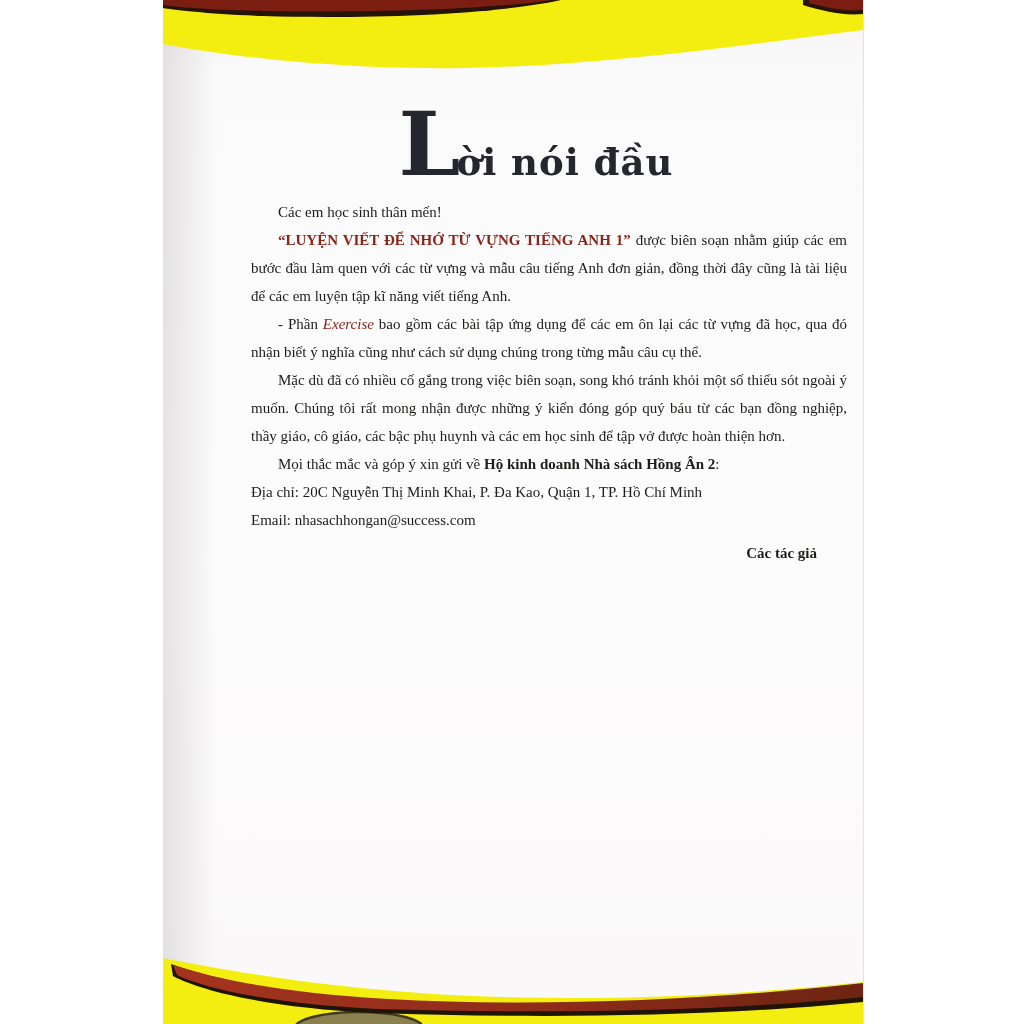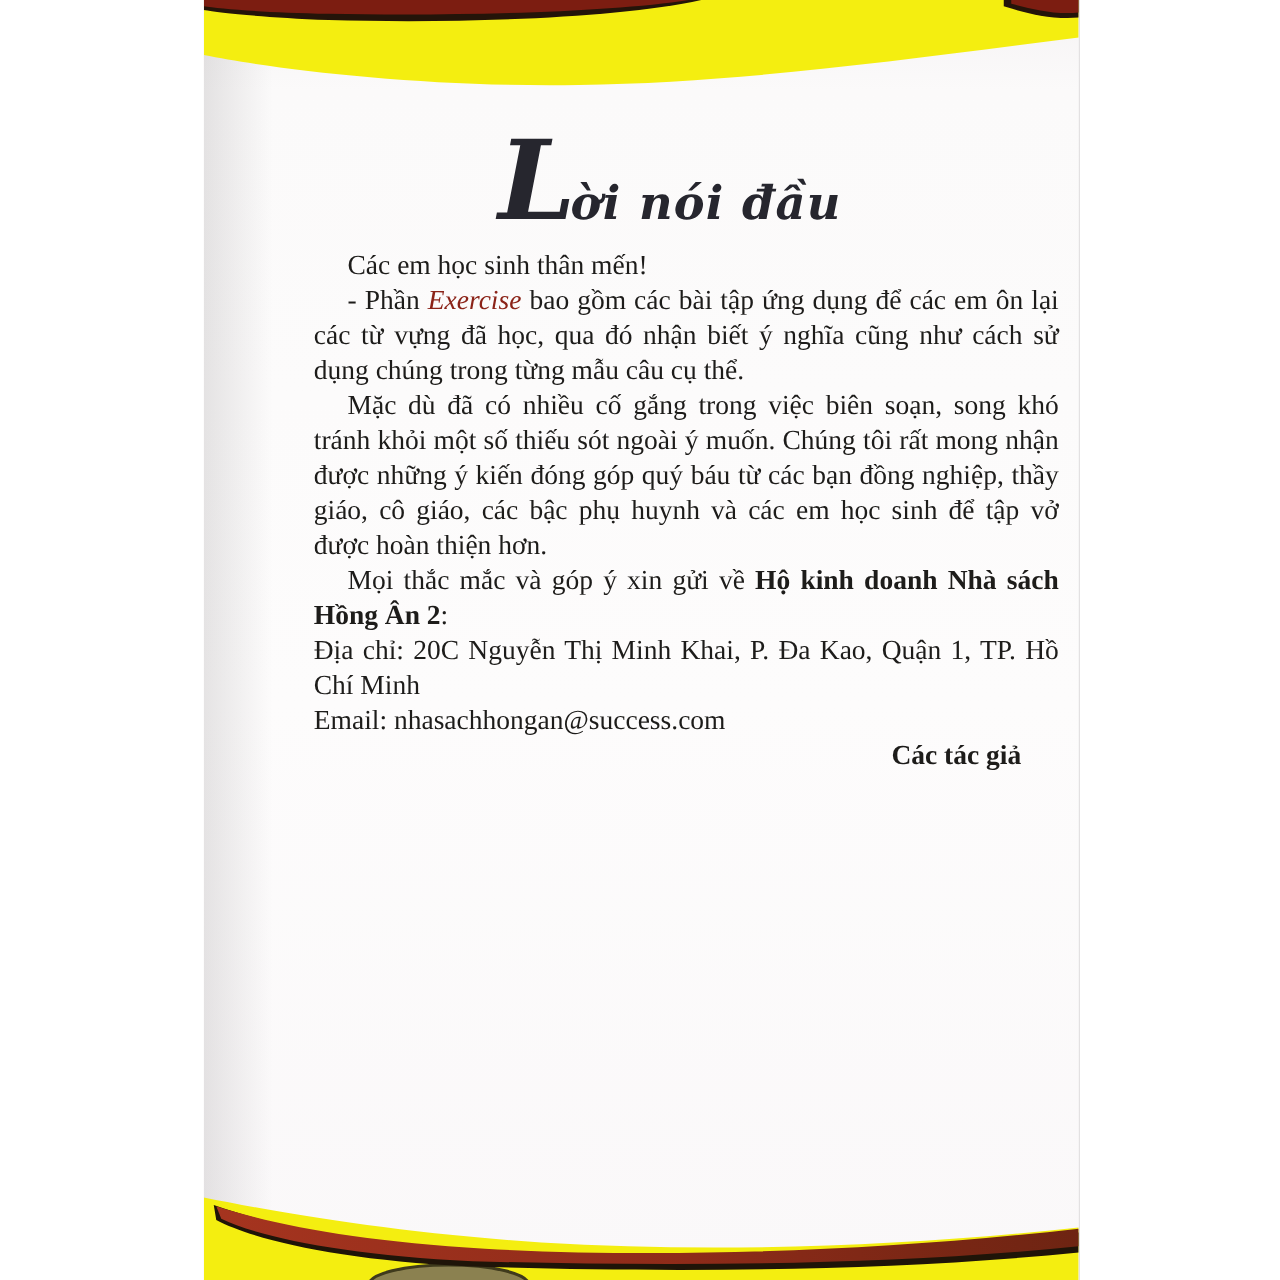--- a/index.html
+++ b/index.html
@@ -50,38 +50,37 @@
   .preface-title {
     position: absolute;
     top: 84px;
     left: 0;
     width: 100%;
     text-align: center;
     padding-left: 46px;
     box-sizing: border-box;
     color: var(--title-ink, #26262e);
     font-family: "DejaVu Serif", serif;
-    font-style: italic;
     white-space: nowrap;
   }
   .t-cap {
     font-size: 88px;
     line-height: 0.9;
     letter-spacing: -4px;
   }
   .t-rest {
     font-size: 37px;
     letter-spacing: 1px;
   }
   .preface-body {
     position: absolute;
     top: 198px;
     left: 88px;
     width: 596px;
-    font-size: 22px;
+    font-size: 15px;
     line-height: 28px;
     color: var(--body-ink, #1d1c1a);
   }
   .preface-body p {
     margin: 0;
     text-align: justify;
   }
   .preface-body p.indent { text-indent: 27px; }
   .preface-body p.align-right {
     text-align: right;
@@ -111,20 +110,21 @@
       <path d="M640,0 L700,0 L700,14 C678,16 656,10 640,5 Z" fill="#241409"></path>
       <path d="M646,0 L700,0 L700,10 C680,12 662,7 646,3 Z" style="fill:var(--band-maroon, #7c1d11)"></path>
     </svg>
 
     <h1 class="preface-title">
       <span class="t-cap">L</span><span class="t-rest">ời nói đầu</span>
     </h1>
 
     <div class="preface-body">
         <p class="indent"><span class="r-n">Các em học sinh thân mến!</span></p>
+        <p class="indent"><span class="r-br">“LUYỆN VIẾT ĐỂ NHỚ TỪ VỰNG TIẾNG ANH 1”</span><span class="r-n"> được biên soạn nhằm giúp các em bước đầu làm quen với các từ vựng và mẫu câu tiếng Anh đơn giản, đồng thời đây cũng là tài liệu để các em luyện tập kĩ năng viết tiếng Anh.</span></p>
         <p class="indent"><span class="r-n">- Phần </span><span class="r-ir">Exercise</span><span class="r-n"> bao gồm các bài tập ứng dụng để các em ôn lại các từ vựng đã học, qua đó nhận biết ý nghĩa cũng như cách sử dụng chúng trong từng mẫu câu cụ thể.</span></p>
         <p class="indent"><span class="r-n">Mặc dù đã có nhiều cố gắng trong việc biên soạn, song khó tránh khỏi một số thiếu sót ngoài ý muốn. Chúng tôi rất mong nhận được những ý kiến đóng góp quý báu từ các bạn đồng nghiệp, thầy giáo, cô giáo, các bậc phụ huynh và các em học sinh để tập vở được hoàn thiện hơn.</span></p>
         <p class="indent"><span class="r-n">Mọi thắc mắc và góp ý xin gửi về </span><span class="r-bb">Hộ kinh doanh Nhà sách Hồng Ân 2</span><span class="r-n">:</span></p>
         <p><span class="r-n">Địa chỉ: 20C Nguyễn Thị Minh Khai, P. Đa Kao, Quận 1, TP. Hồ Chí Minh</span></p>
         <p><span class="r-n">Email: nhasachhongan@success.com</span></p>
         <p class="align-right"><span class="r-bib">Các tác giả</span></p>
       </div>
 
     <svg class="deco-bottom" viewBox="0 0 700 72" preserveAspectRatio="none" aria-hidden="true">
       <defs>

